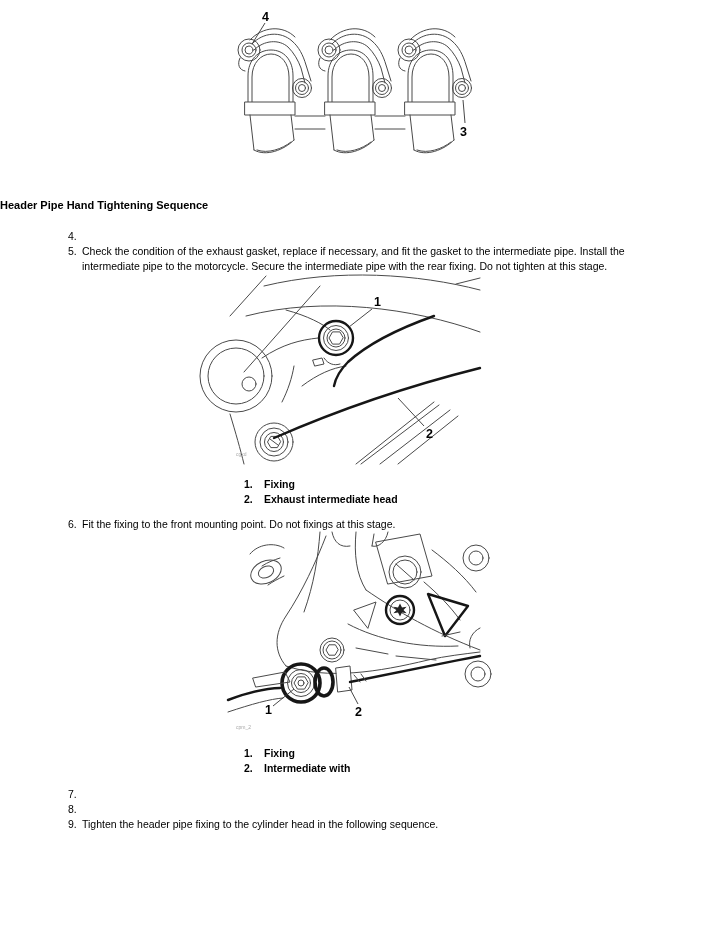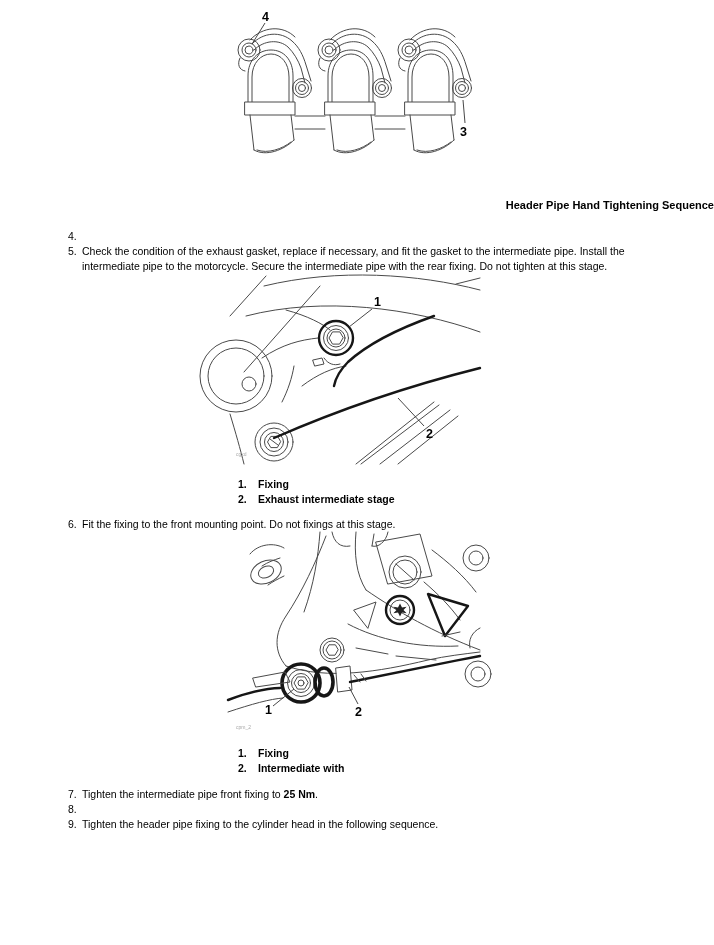--- a/index.html
+++ b/index.html
@@ -7,29 +7,29 @@
     position:relative;
     width:714px;height:945px;
     background:#fff;
     font-family:"Liberation Sans","DejaVu Sans",sans-serif;
     font-size:10.5px;
     color:#000;
     overflow:hidden;
   }
   .caption{
     position:absolute;left:0;top:199px;width:714px;
-    text-align:right;font-weight:bold;font-size:11px;
+    text-align:left;font-weight:bold;font-size:11px;
   }
   .step{
     position:absolute;left:68px;width:584px;
     padding-left:14px;line-height:15px;box-sizing:border-box;
   }
   .step .num{position:absolute;left:0;top:0;}
   .legend{
-    position:absolute;left:238px;
+    position:absolute;left:244px;
     font-weight:bold;line-height:15px;
   }
   .legend .lnum{display:inline-block;width:20px;}
   svg.fig{position:absolute;overflow:visible;}
   .ln{stroke:#4a4a4a;stroke-width:1;fill:none;stroke-linecap:round;stroke-linejoin:round;}
   .bd{stroke:#161616;stroke-width:2.4;fill:none;stroke-linecap:round;stroke-linejoin:round;}
   .bd2{stroke:#161616;stroke-width:3.6;fill:none;stroke-linecap:round;stroke-linejoin:round;}
   .fw{fill:#fff;}
   .ld{stroke:#333;stroke-width:0.9;fill:none;}
   .callout{font-family:"Liberation Sans","DejaVu Sans",sans-serif;font-size:12.5px;font-weight:bold;fill:#000;}
@@ -132,21 +132,21 @@
     <path class="ld" d="M 170,124 L 196,152"></path>
     <text class="callout" x="198" y="164">2</text>
     <text class="wm" x="8" y="182">cgxd</text>
   </svg>
 
   <div class="legend" style="top:477px">
     <div class="lrow">
       <span class="lnum">1.</span><span class="ltxt">Fixing</span>
     </div>
     <div class="lrow">
-      <span class="lnum">2.</span><span class="ltxt">Exhaust intermediate stage</span>
+      <span class="lnum">2.</span><span class="ltxt">Exhaust intermediate head</span>
     </div>
   </div>
 
   <div class="step" style="top:517px">
     <span class="num">6.</span>
     <span class="txt">Fit the fixing to the front mounting point. Do not fixings at this stage.</span>
   </div>
 
   <svg class="fig" style="left:228px;top:532px;" width="252" height="200" viewBox="0 0 252 200">
 
@@ -223,21 +223,20 @@
     <div class="lrow">
       <span class="lnum">1.</span><span class="ltxt">Fixing</span>
     </div>
     <div class="lrow">
       <span class="lnum">2.</span><span class="ltxt">Intermediate with</span>
     </div>
   </div>
 
   <div class="step" style="top:787px">
     <span class="num">7.</span>
-    <span class="txt"><span>Tighten the intermediate pipe front fixing to </span><b>25 Nm</b><span>.</span></span>
   </div>
   <div class="step" style="top:802px">
     <span class="num">8.</span>
   </div>
   <div class="step" style="top:817px">
     <span class="num">9.</span>
     <span class="txt">Tighten the header pipe fixing to the cylinder head in the following sequence.</span>
   </div>
 
 </div>

